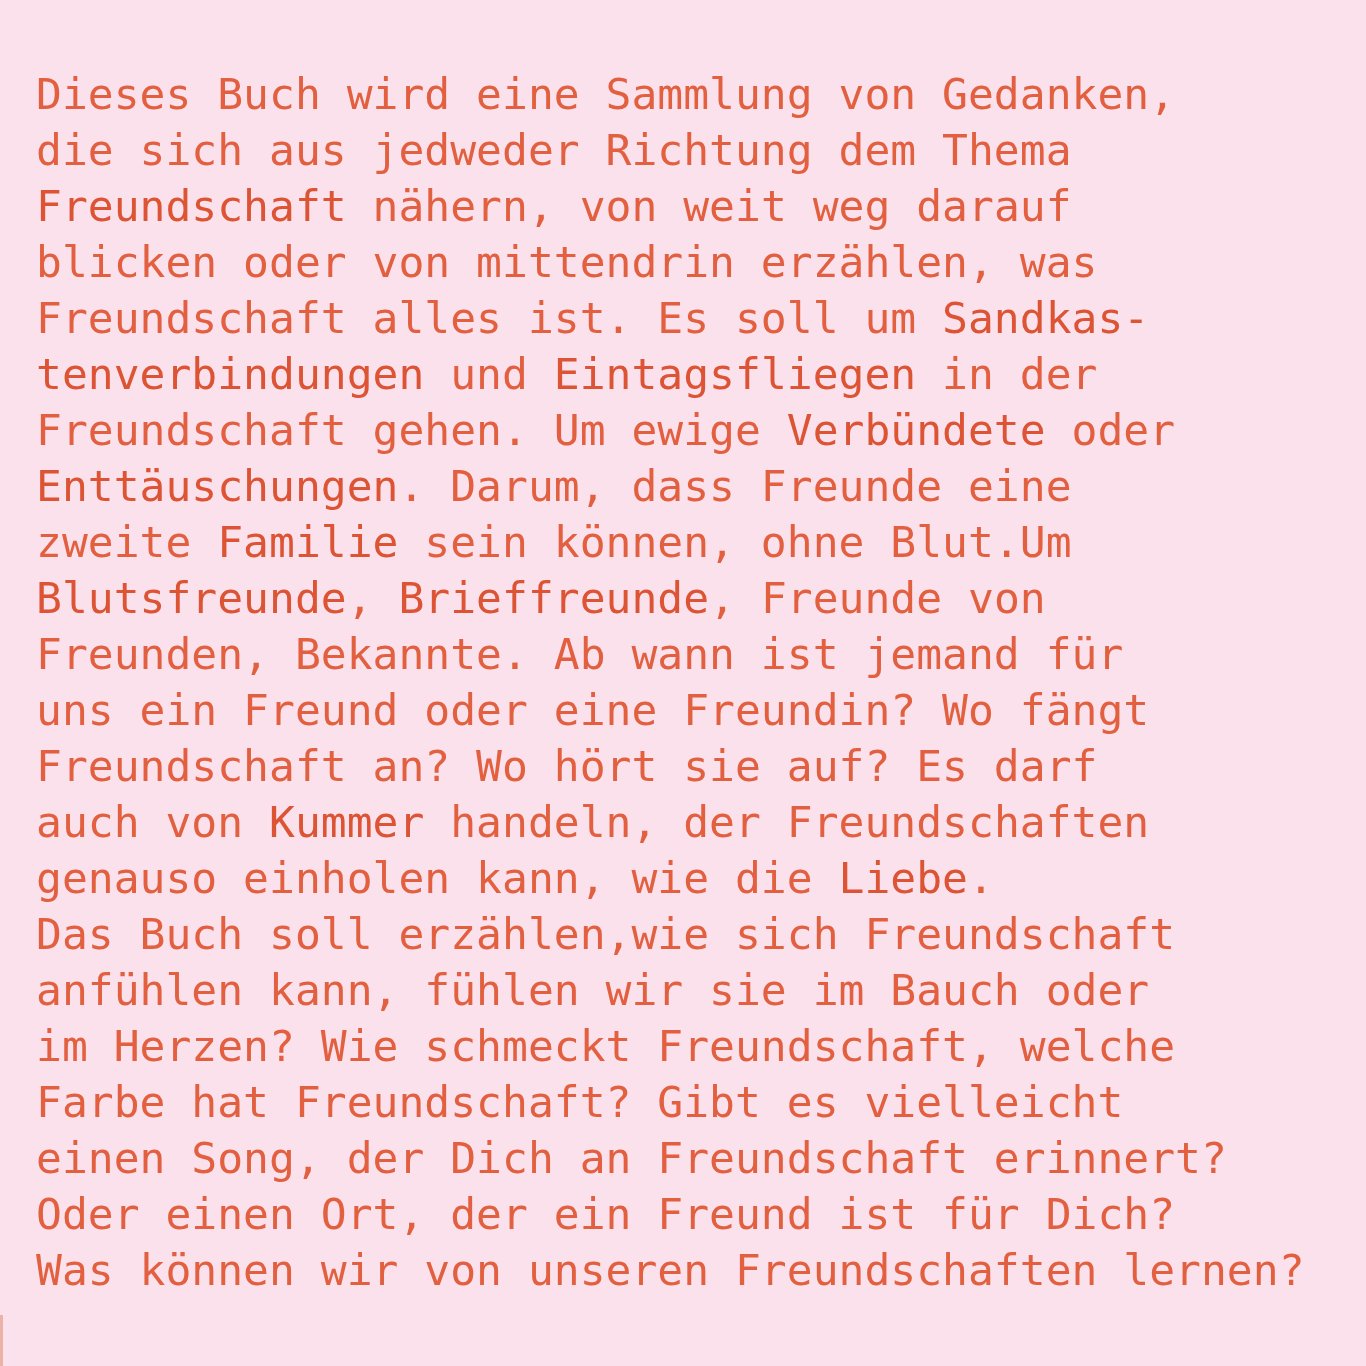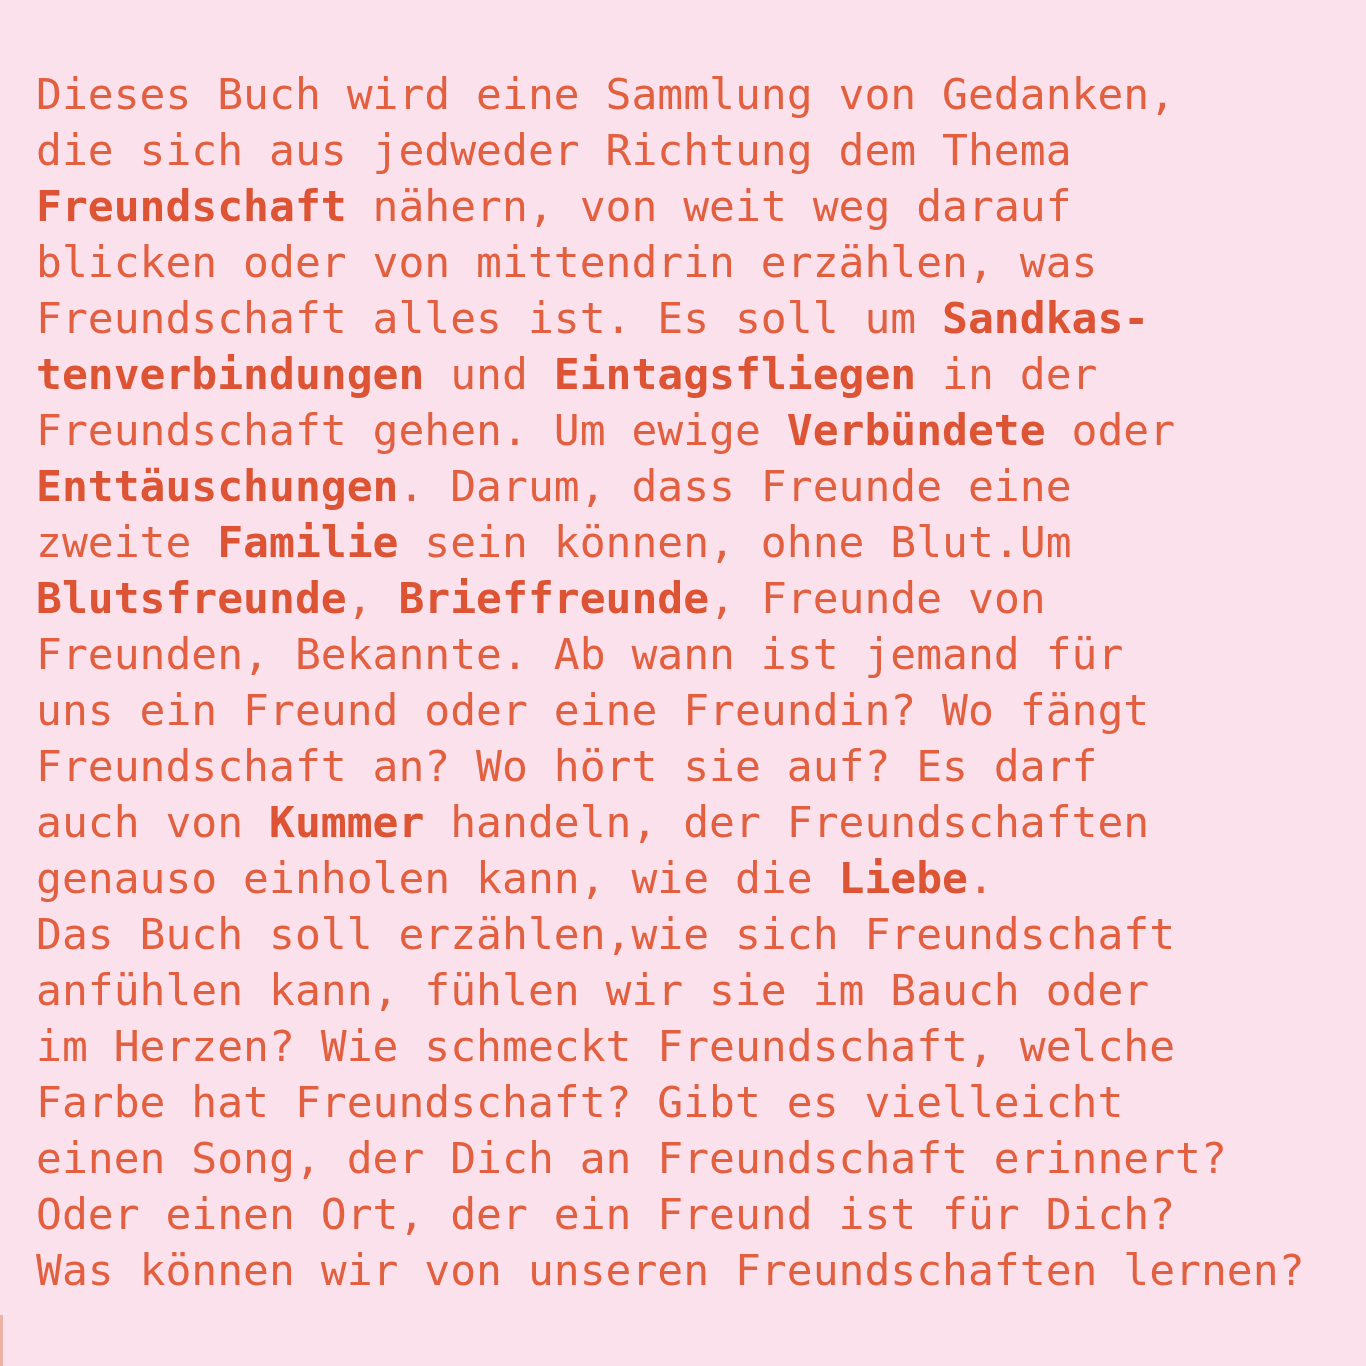--- a/index.html
+++ b/index.html
@@ -25,21 +25,21 @@
     color: var(--fg, #E2603F);
     white-space: pre;
   }
   .line {
     height: 56px;
   }
   .seg {
     font-weight: normal;
   }
   .seg.bold {
-    font-weight: bold;
+    font-weight: normal;
     color: var(--fg-bold, #DC5434);
   }
   .edge-mark {
     position: absolute;
     left: 0;
     top: 1315px;
     width: 3px;
     height: 51px;
     background: var(--edge, #EBB3A6);
   }

